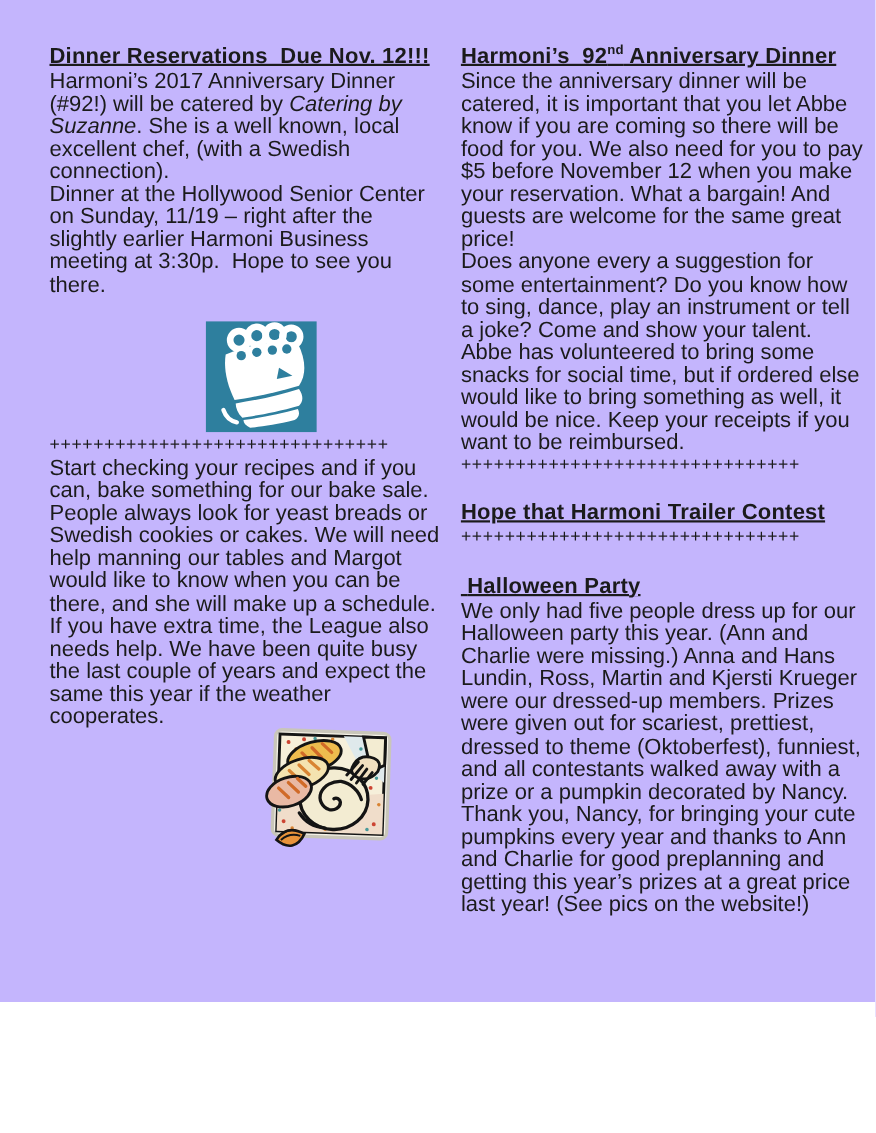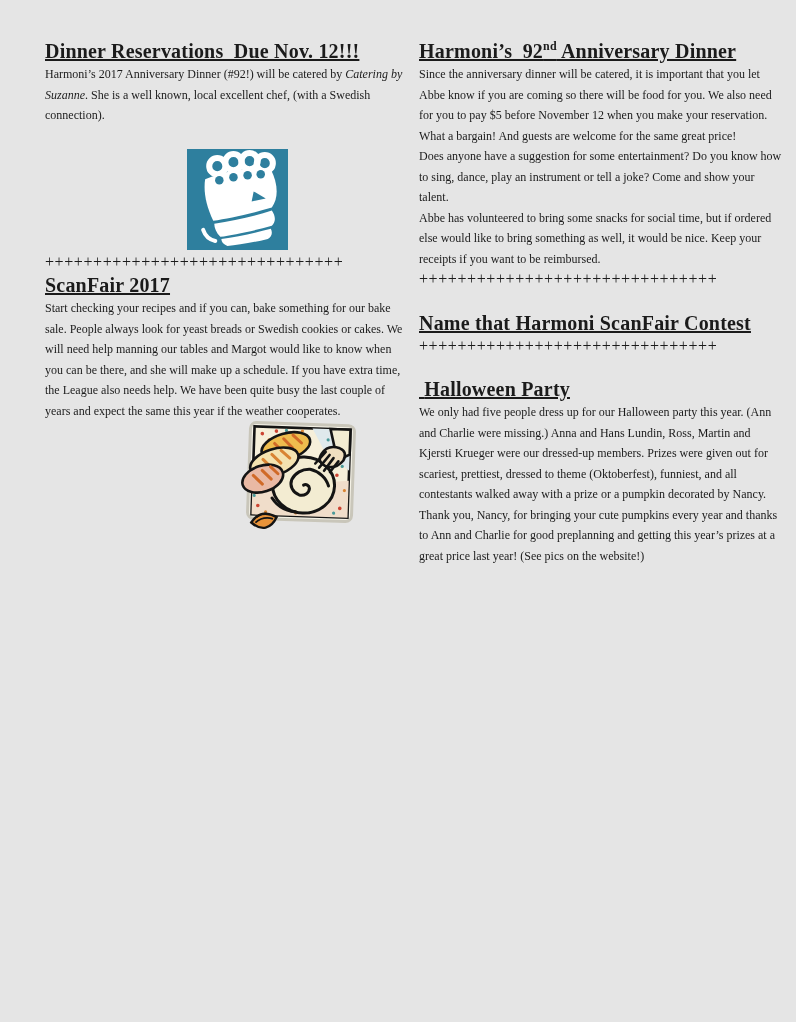--- a/index.html
+++ b/index.html
@@ -1,41 +1,42 @@
 <!DOCTYPE html>
 <html><head>
 <meta charset="utf-8">
 <style>
   html,body{margin:0;padding:0;background:#fff;}
-  .page{position:relative;width:796px;height:1022px;background:#e5e5e5;
-        font-family:Liberation Serif, serif;color:#1b1b1b;overflow:hidden;}
+  .page{position:relative;width:796px;height:911px;background:#c4b5fd;
+        font-family:Liberation Sans, sans-serif;color:#1b1b1b;overflow:hidden;}
   .col{position:absolute;top:38px;}
   .col-left{left:45px;width:358px;}
   .col-right{left:419px;width:366px;}
   h2{font-size:20px;font-weight:bold;text-decoration:underline;margin:0;
      line-height:26px;white-space:pre-wrap;letter-spacing:.2px;}
   h2 sup{font-size:12px;line-height:0;}
-  p{font-size:12px;line-height:20.5px;margin:0;white-space:pre-wrap;}
+  p{font-size:20px;line-height:20.5px;margin:0;white-space:pre-wrap;}
   .spacer{height:20px;}
   .plus-row{font-size:16px;line-height:20.5px;letter-spacing:.6px;white-space:nowrap;overflow:hidden;}
   a.email{color:#2121cc;text-decoration:underline;cursor:pointer;}
   i.script{font-style:italic;}
   .cal-icon-wrap{margin:3px 0 2px 142px;width:101px;height:101px;}
   .bread-wrap{margin:-2px 0 0 196px;width:122px;height:112px;}
   svg{display:block;}
 </style>
 </head>
 <body>
 
 <div class="page">
 
   <div class="col col-left">
 
     <h2>Dinner Reservations  Due Nov. 12!!!</h2>
     <p><span>Harmoni’s 2017 Anniversary Dinner (#92!) will be catered by </span><i class="script">Catering by Suzanne</i><span>. She is a well known, local excellent chef, (with a Swedish connection).</span></p>
+    <p>Dinner at the Hollywood Senior Center on Sunday, 11/19 – right after the slightly earlier Harmoni Business meeting at 3:30p.  Hope to see you there.</p>
 
     <div class="spacer"></div>
 
 
     <div class="cal-icon-wrap">
       <svg width="101" height="101" viewBox="0 0 100 100" aria-hidden="true">
         <rect x="0" y="0" width="100" height="100" fill="#2e7f9e"></rect>
         <g>
           <circle cx="30" cy="17" r="8" fill="none" stroke="#ffffff" stroke-width="6"></circle>
           <circle cx="46" cy="13" r="8" fill="none" stroke="#ffffff" stroke-width="6"></circle>
@@ -49,21 +50,20 @@
           <path d="M66,42 l12,7 l-14,3 z" fill="#2e7f9e"></path>
           <path d="M27,74 C46,71 66,67 84,61 C88,67 88,72 84,76 C63,82 45,85 33,87 C29,83 27,78 27,74 Z" fill="#ffffff"></path>
           <path d="M34,89 C50,87 68,83 83,79 C85,83 84,87 80,89 C64,93 50,95 40,96 C36,94 34,92 34,89 Z" fill="#ffffff"></path>
           <path d="M16,80 q3,9 12,11" fill="none" stroke="#ffffff" stroke-width="4" stroke-linecap="round"></path>
         </g>
       </svg>
     </div>
 
     <div class="plus-row">+++++++++++++++++++++++++++++++</div>
 
-    <h2>ScanFair 2017</h2>
     <p>Start checking your recipes and if you can, bake something for our bake sale. People always look for yeast breads or Swedish cookies or cakes. We will need help manning our tables and Margot would like to know when you can be there, and she will make up a schedule. If you have extra time, the League also needs help. We have been quite busy the last couple of years and expect the same this year if the weather cooperates.</p>
 
     <div class="bread-wrap">
       <svg width="122" height="112" viewBox="0 0 122 112" aria-hidden="true">
         <rect x="8" y="5" width="104" height="96" rx="6" fill="#f4f1e6" stroke="#c9c6ba" stroke-width="3" transform="rotate(2 60 53)"></rect>
         <g transform="rotate(2 60 53)">
           <rect x="12" y="9" width="96" height="88" fill="#f6efda" stroke="#141414" stroke-width="2.6"></rect>
           <path d="M70,9 L108,9 L108,50 L82,30 Z" fill="#dfe9ec"></path>
           <path d="M12,70 L108,60 L108,97 L12,97 Z" fill="#f0ddca"></path>
           <g fill="#cc4433">
@@ -132,27 +132,27 @@
           <path d="M16,97 q7,-4 14,0 M14,102 q9,-5 18,0" fill="none" stroke="#141414" stroke-width="1.8"></path>
         </g>
       </svg>
     </div>
   </div>
 
   <div class="col col-right">
 
     <h2><span>Harmoni’s  92</span><sup>nd</sup><span> Anniversary Dinner</span></h2>
     <p>Since the anniversary dinner will be catered, it is important that you let Abbe know if you are coming so there will be food for you. We also need for you to pay $5 before November 12 when you make your reservation. What a bargain! And guests are welcome for the same great price!</p>
-    <p>Does anyone have a suggestion for some entertainment? Do you know how to sing, dance, play an instrument or tell a joke? Come and show your talent.</p>
+    <p>Does anyone every a suggestion for some entertainment? Do you know how to sing, dance, play an instrument or tell a joke? Come and show your talent.</p>
     <p>Abbe has volunteered to bring some snacks for social time, but if ordered else would like to bring something as well, it would be nice. Keep your receipts if you want to be reimbursed.</p>
     <div class="plus-row">+++++++++++++++++++++++++++++++</div>
 
     <div class="spacer"></div>
 
-    <h2>Name that Harmoni ScanFair Contest</h2>
+    <h2>Hope that Harmoni Trailer Contest</h2>
     <div class="plus-row">+++++++++++++++++++++++++++++++</div>
 
     <div class="spacer"></div>
 
     <h2> Halloween Party</h2>
     <p>We only had five people dress up for our Halloween party this year. (Ann and Charlie were missing.) Anna and Hans Lundin, Ross, Martin and Kjersti Krueger were our dressed-up members. Prizes were given out for scariest, prettiest, dressed to theme (Oktoberfest), funniest, and all contestants walked away with a prize or a pumpkin decorated by Nancy. Thank you, Nancy, for bringing your cute pumpkins every year and thanks to Ann and Charlie for good preplanning and getting this year’s prizes at a great price last year! (See pics on the website!)</p>
   </div>
 
 </div>
 

